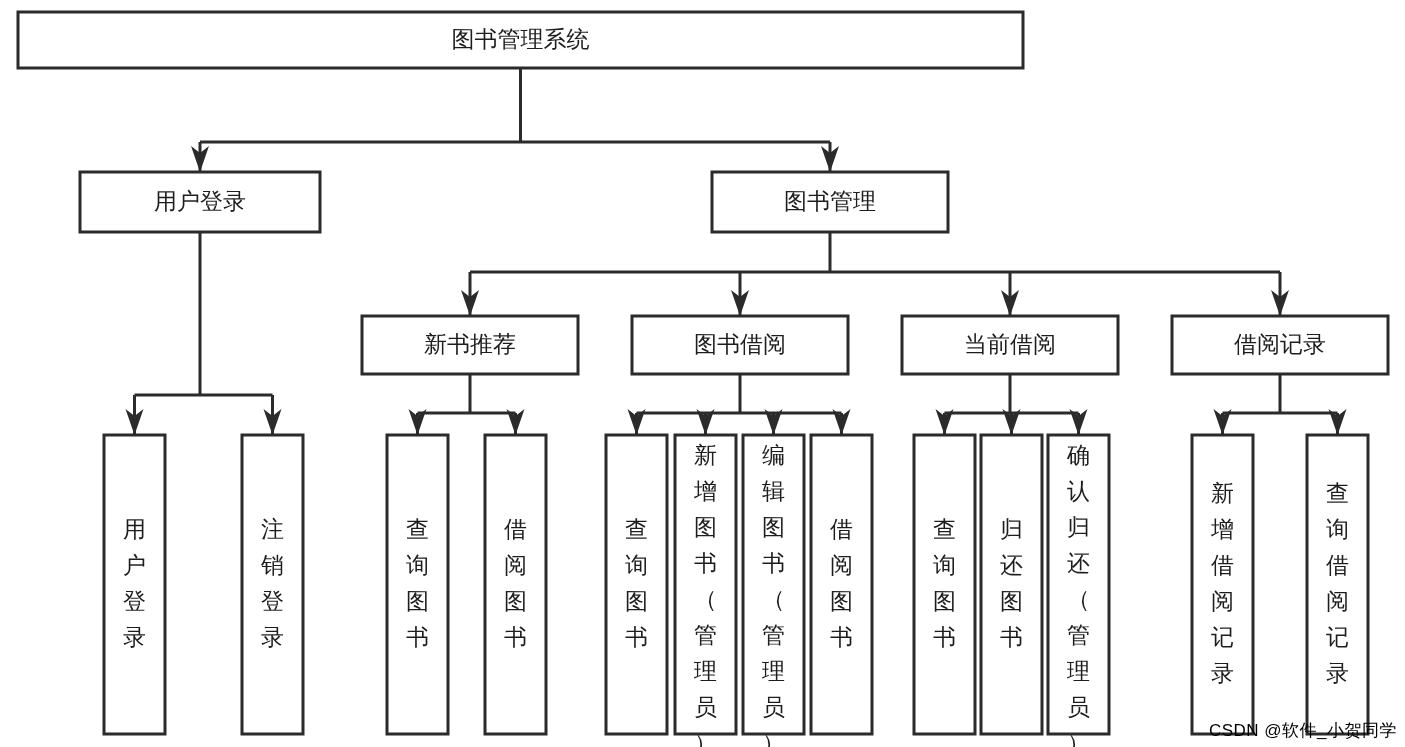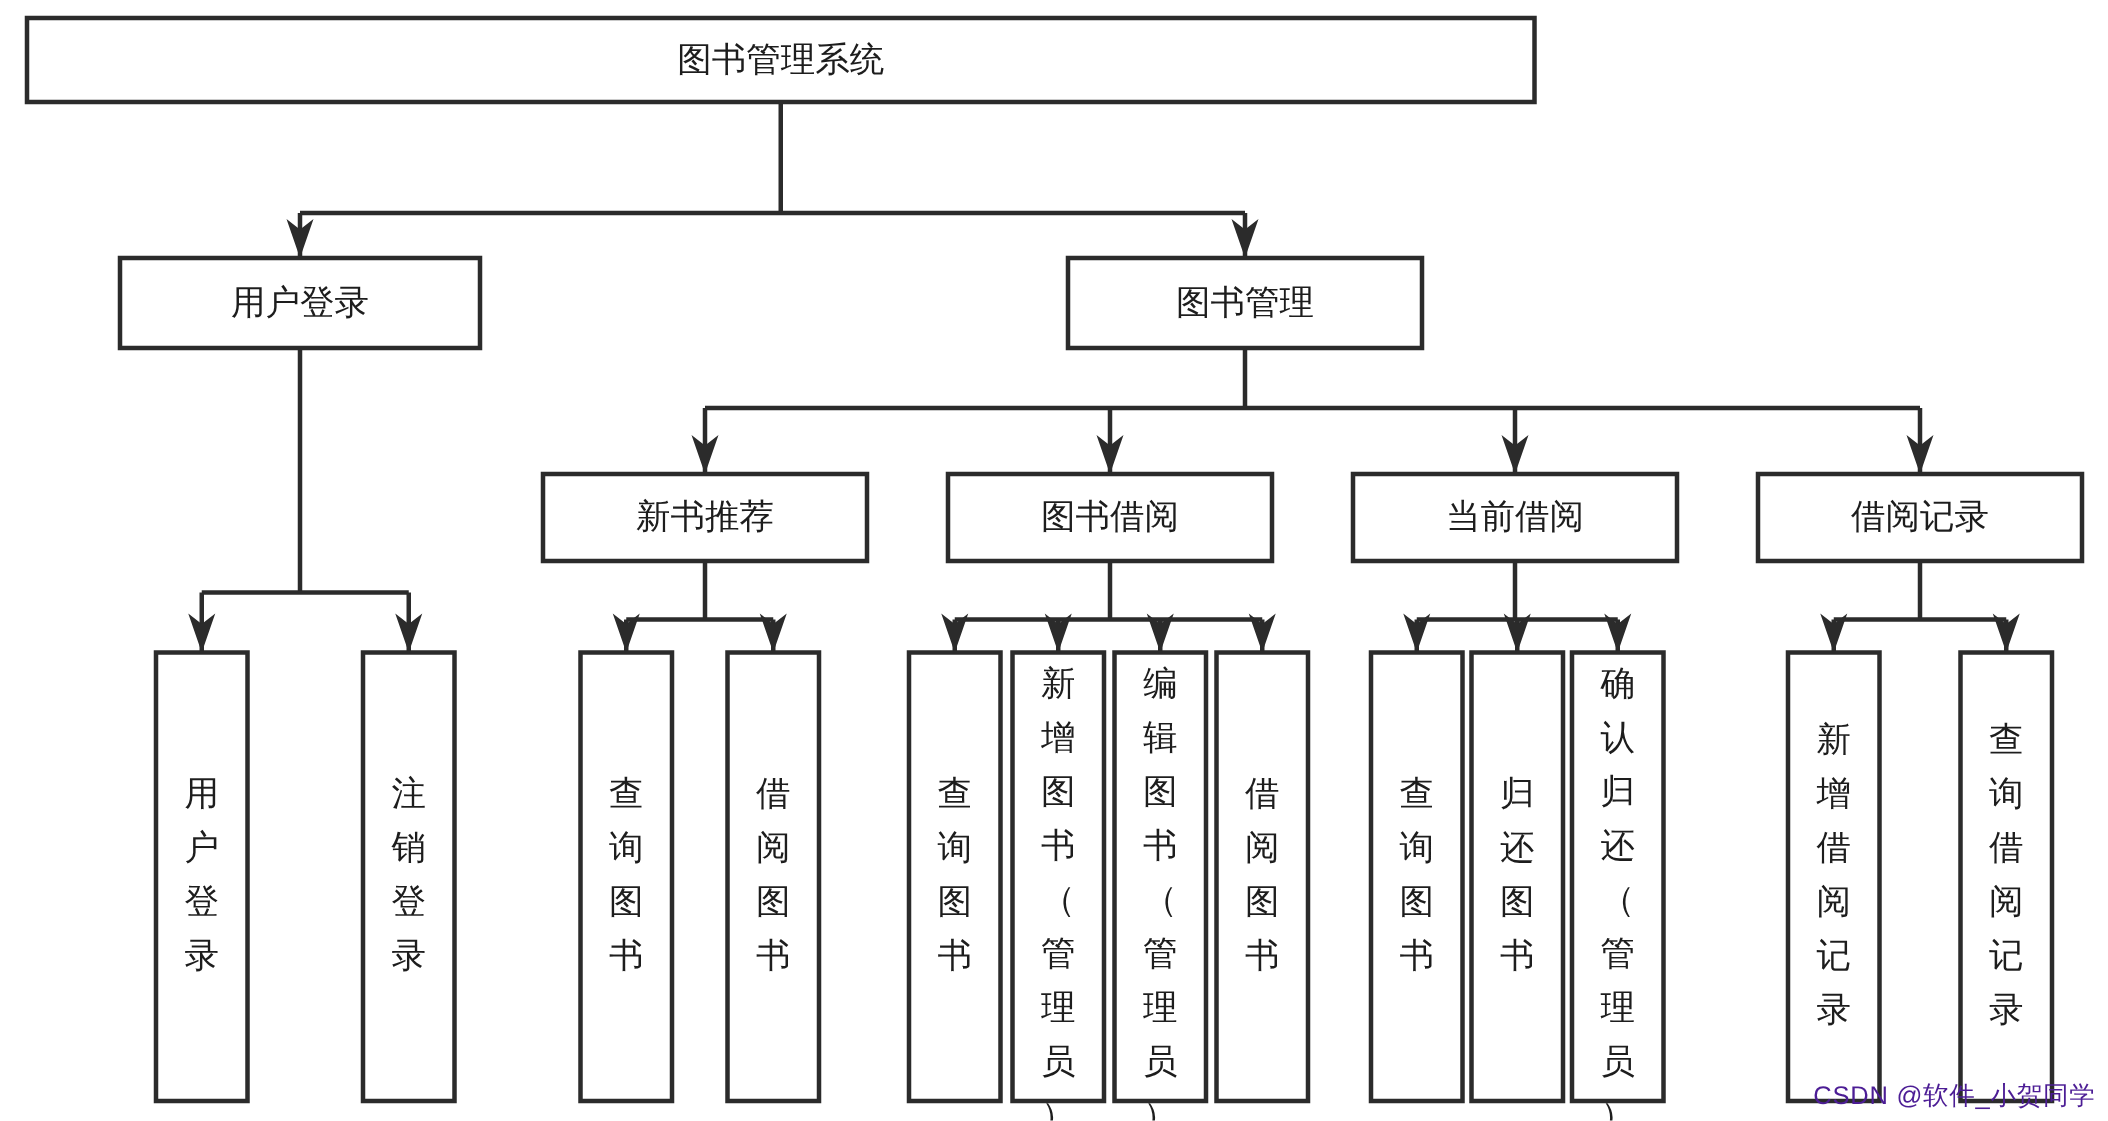--- a/index.html
+++ b/index.html
@@ -57,21 +57,21 @@
     text-anchor: middle;
     dominant-baseline: middle;
     white-space: pre;
   }
   .watermark {
     position: absolute;
     right: 8px;
     bottom: 5px;
     font-family: "Liberation Sans", "DejaVu Sans", sans-serif;
     font-size: 17px;
-    color: #4c1d95;
+    color: #000000;
     letter-spacing: 0.5px;
     user-select: none;
     pointer-events: none;
     text-align: center;
   }
 </style>
 </head>
 <body>
 
 <div id="diagram-root">

